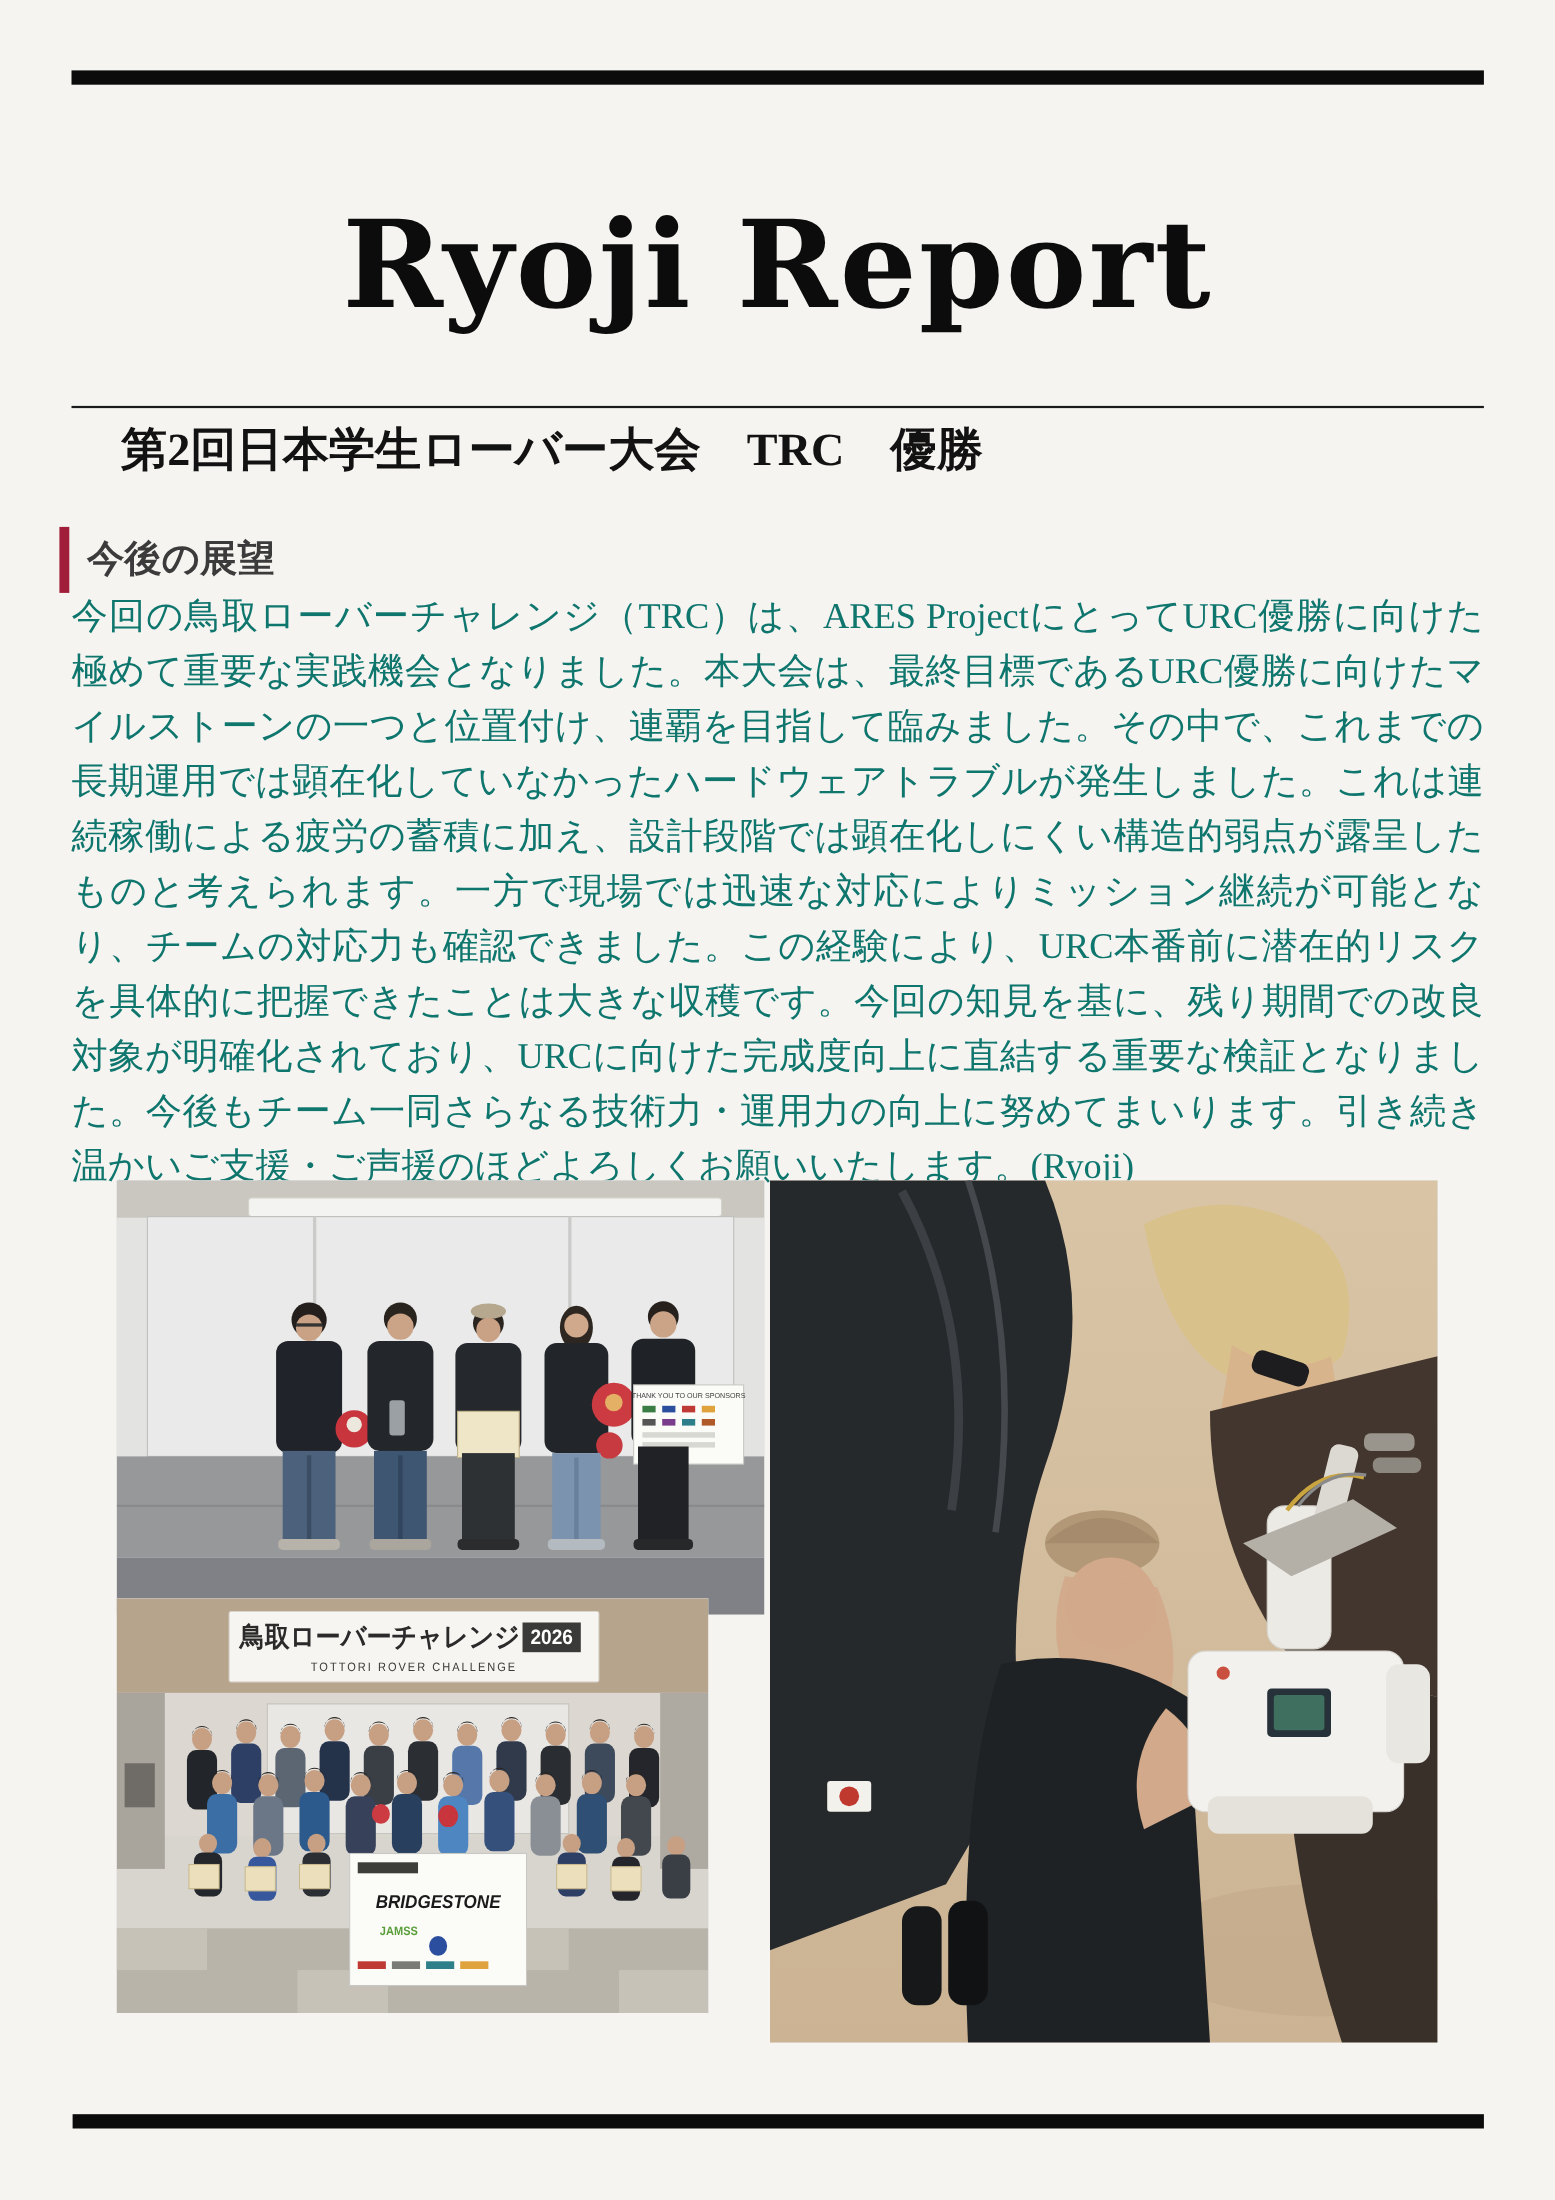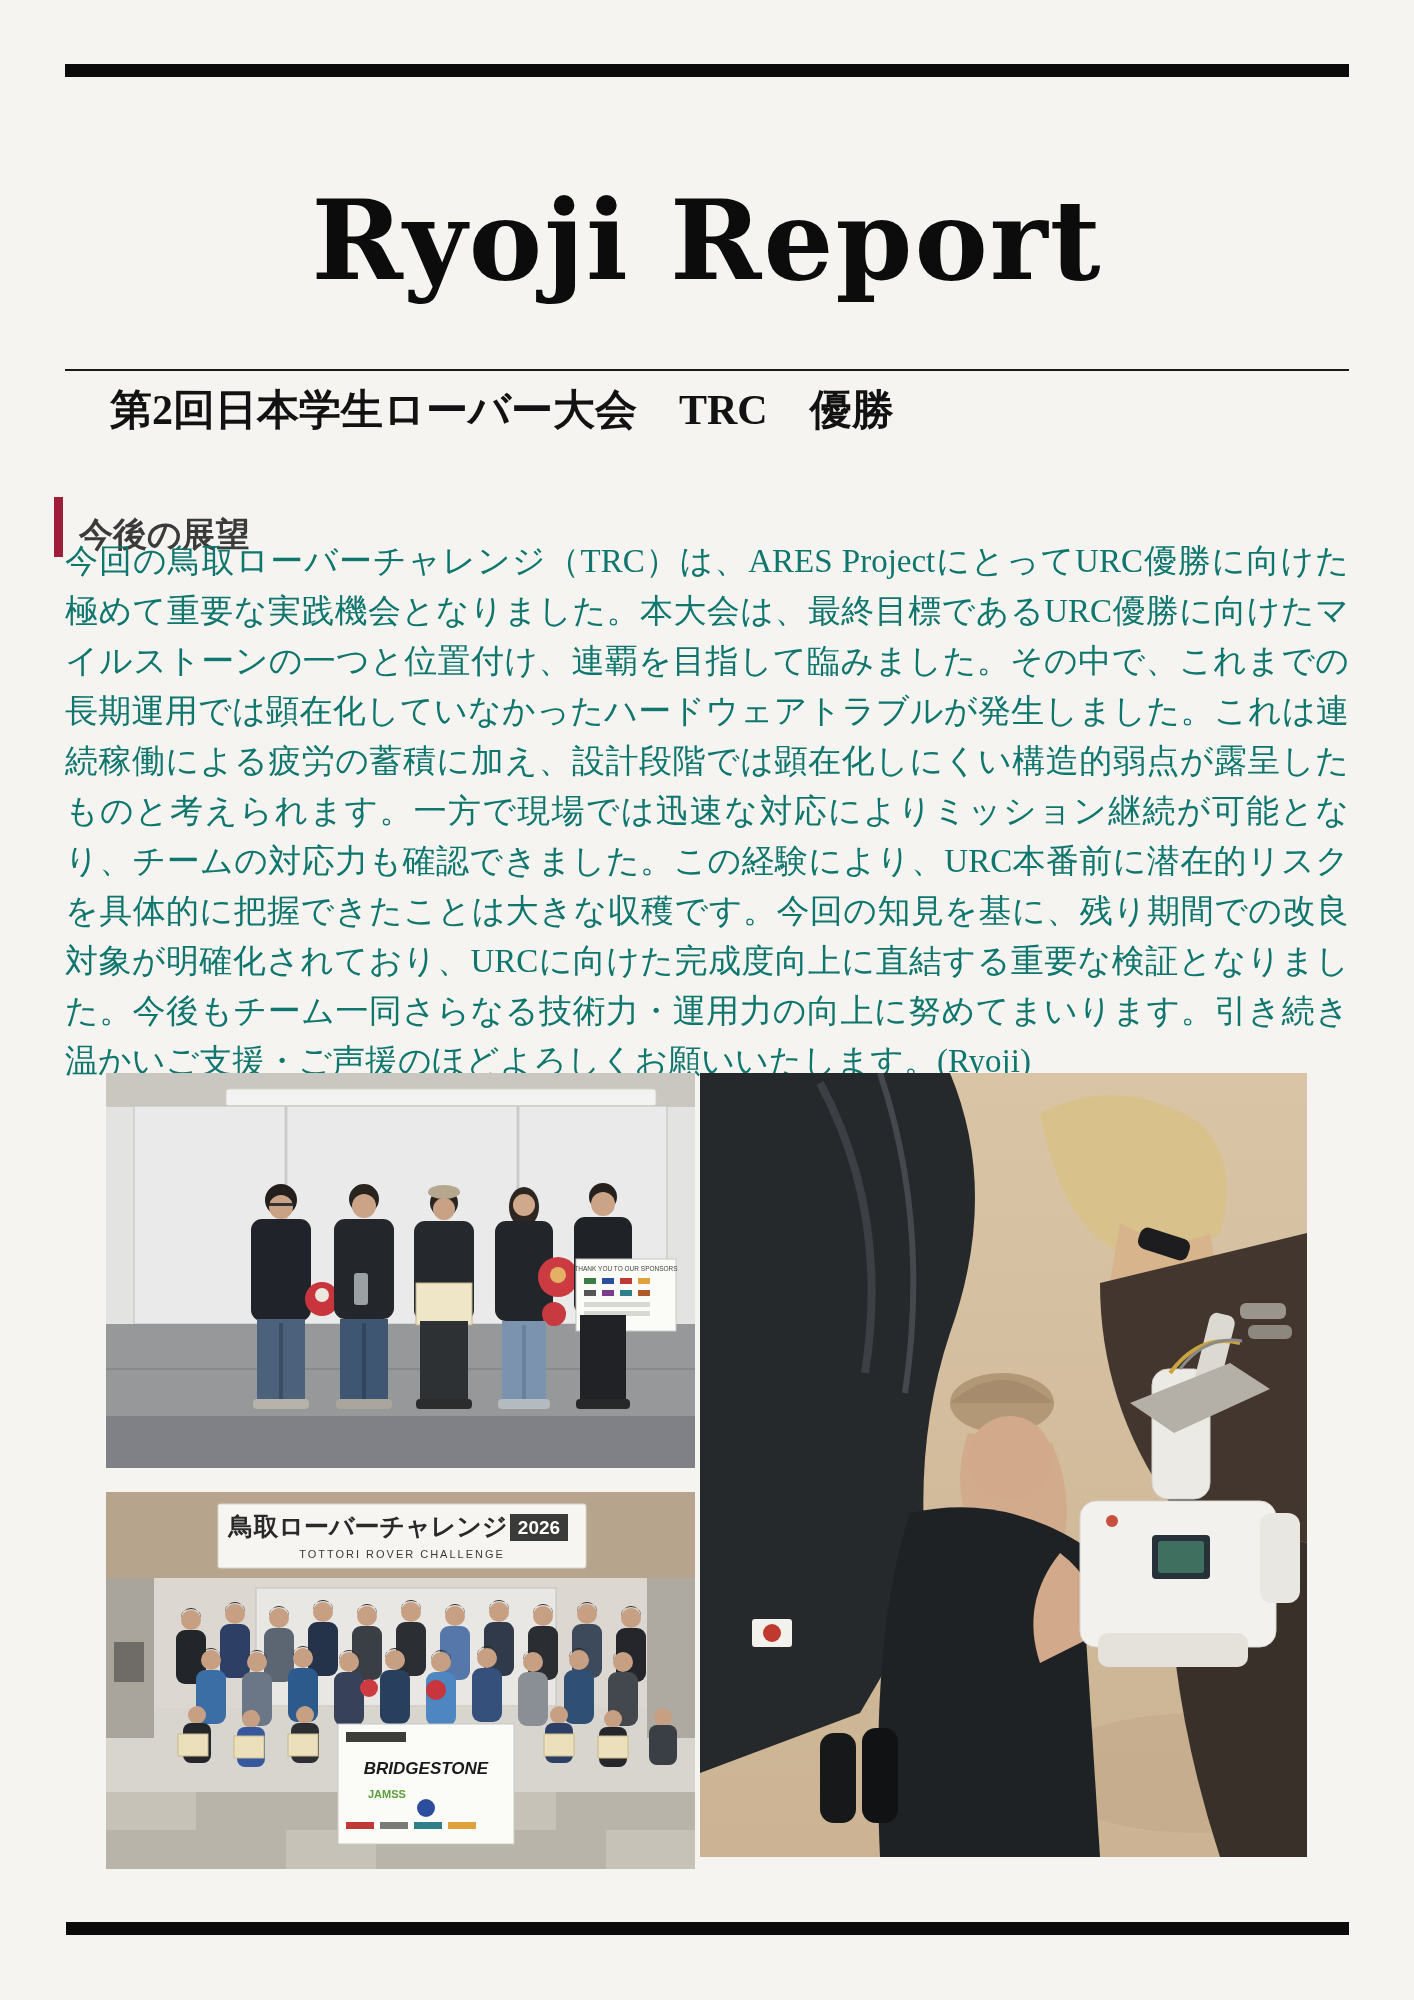--- a/index.html
+++ b/index.html
@@ -6,30 +6,30 @@
   body{width:1414px;height:2000px;position:relative;background:#f5f4f1;
        font-family:"Liberation Serif","DejaVu Serif",serif;overflow:hidden;}
   .abs{position:absolute;}
   .top-bar{left:65px;top:64px;width:1284px;height:13px;background:#0b0b0b;}
   .page-title{left:0;top:178px;width:1414px;text-align:center;
       font-family:"DejaVu Serif","Liberation Serif",serif;font-weight:700;
       font-size:110px;line-height:1.15;color:#0c0c0c;letter-spacing:2px;}
   .title-rule{left:65px;top:369px;width:1284px;height:2px;background:#1a1a1a;}
   .headline{left:65px;top:383px;width:1284px;font-size:42px;font-weight:700;
       color:#121212;line-height:1.3;margin-left:45px;}
-  .section-head{left:54px;top:497px;display:flex;align-items:flex-end;}
+  .section-head{left:54px;top:479px;display:flex;align-items:center;}
   .accent-bar{width:9px;height:60px;background:#a01e39;flex:0 0 auto;}
   .section-label{margin-left:16px;font-size:34px;font-weight:700;color:#3b3b3b;
       line-height:44px;}
   .body-text{left:65px;top:536px;width:1284px;font-size:33px;line-height:50px;
       color:#0f766e;text-align:justify;}
   .photo{overflow:hidden;background:#ddd;}
   .photo svg{display:block;width:100%;height:100%;}
   .photo-a{left:106px;top:1073px;width:589px;height:395px;}
-  .photo-b{left:106px;top:1492px;width:589px;height:377px;}
+  .photo-b{left:106px;top:1453px;width:538px;height:377px;}
   .photo-c{left:700px;top:1073px;width:607px;height:784px;}
   .bottom-bar{left:66px;top:1922px;width:1283px;height:13px;background:#0b0b0b;}
   text{font-family:"Liberation Sans","DejaVu Sans",sans-serif;}
 </style>
 </head>
 <body>
 
 <div class="abs top-bar"></div>
 
 <div class="abs page-title">Ryoji Report</div>

